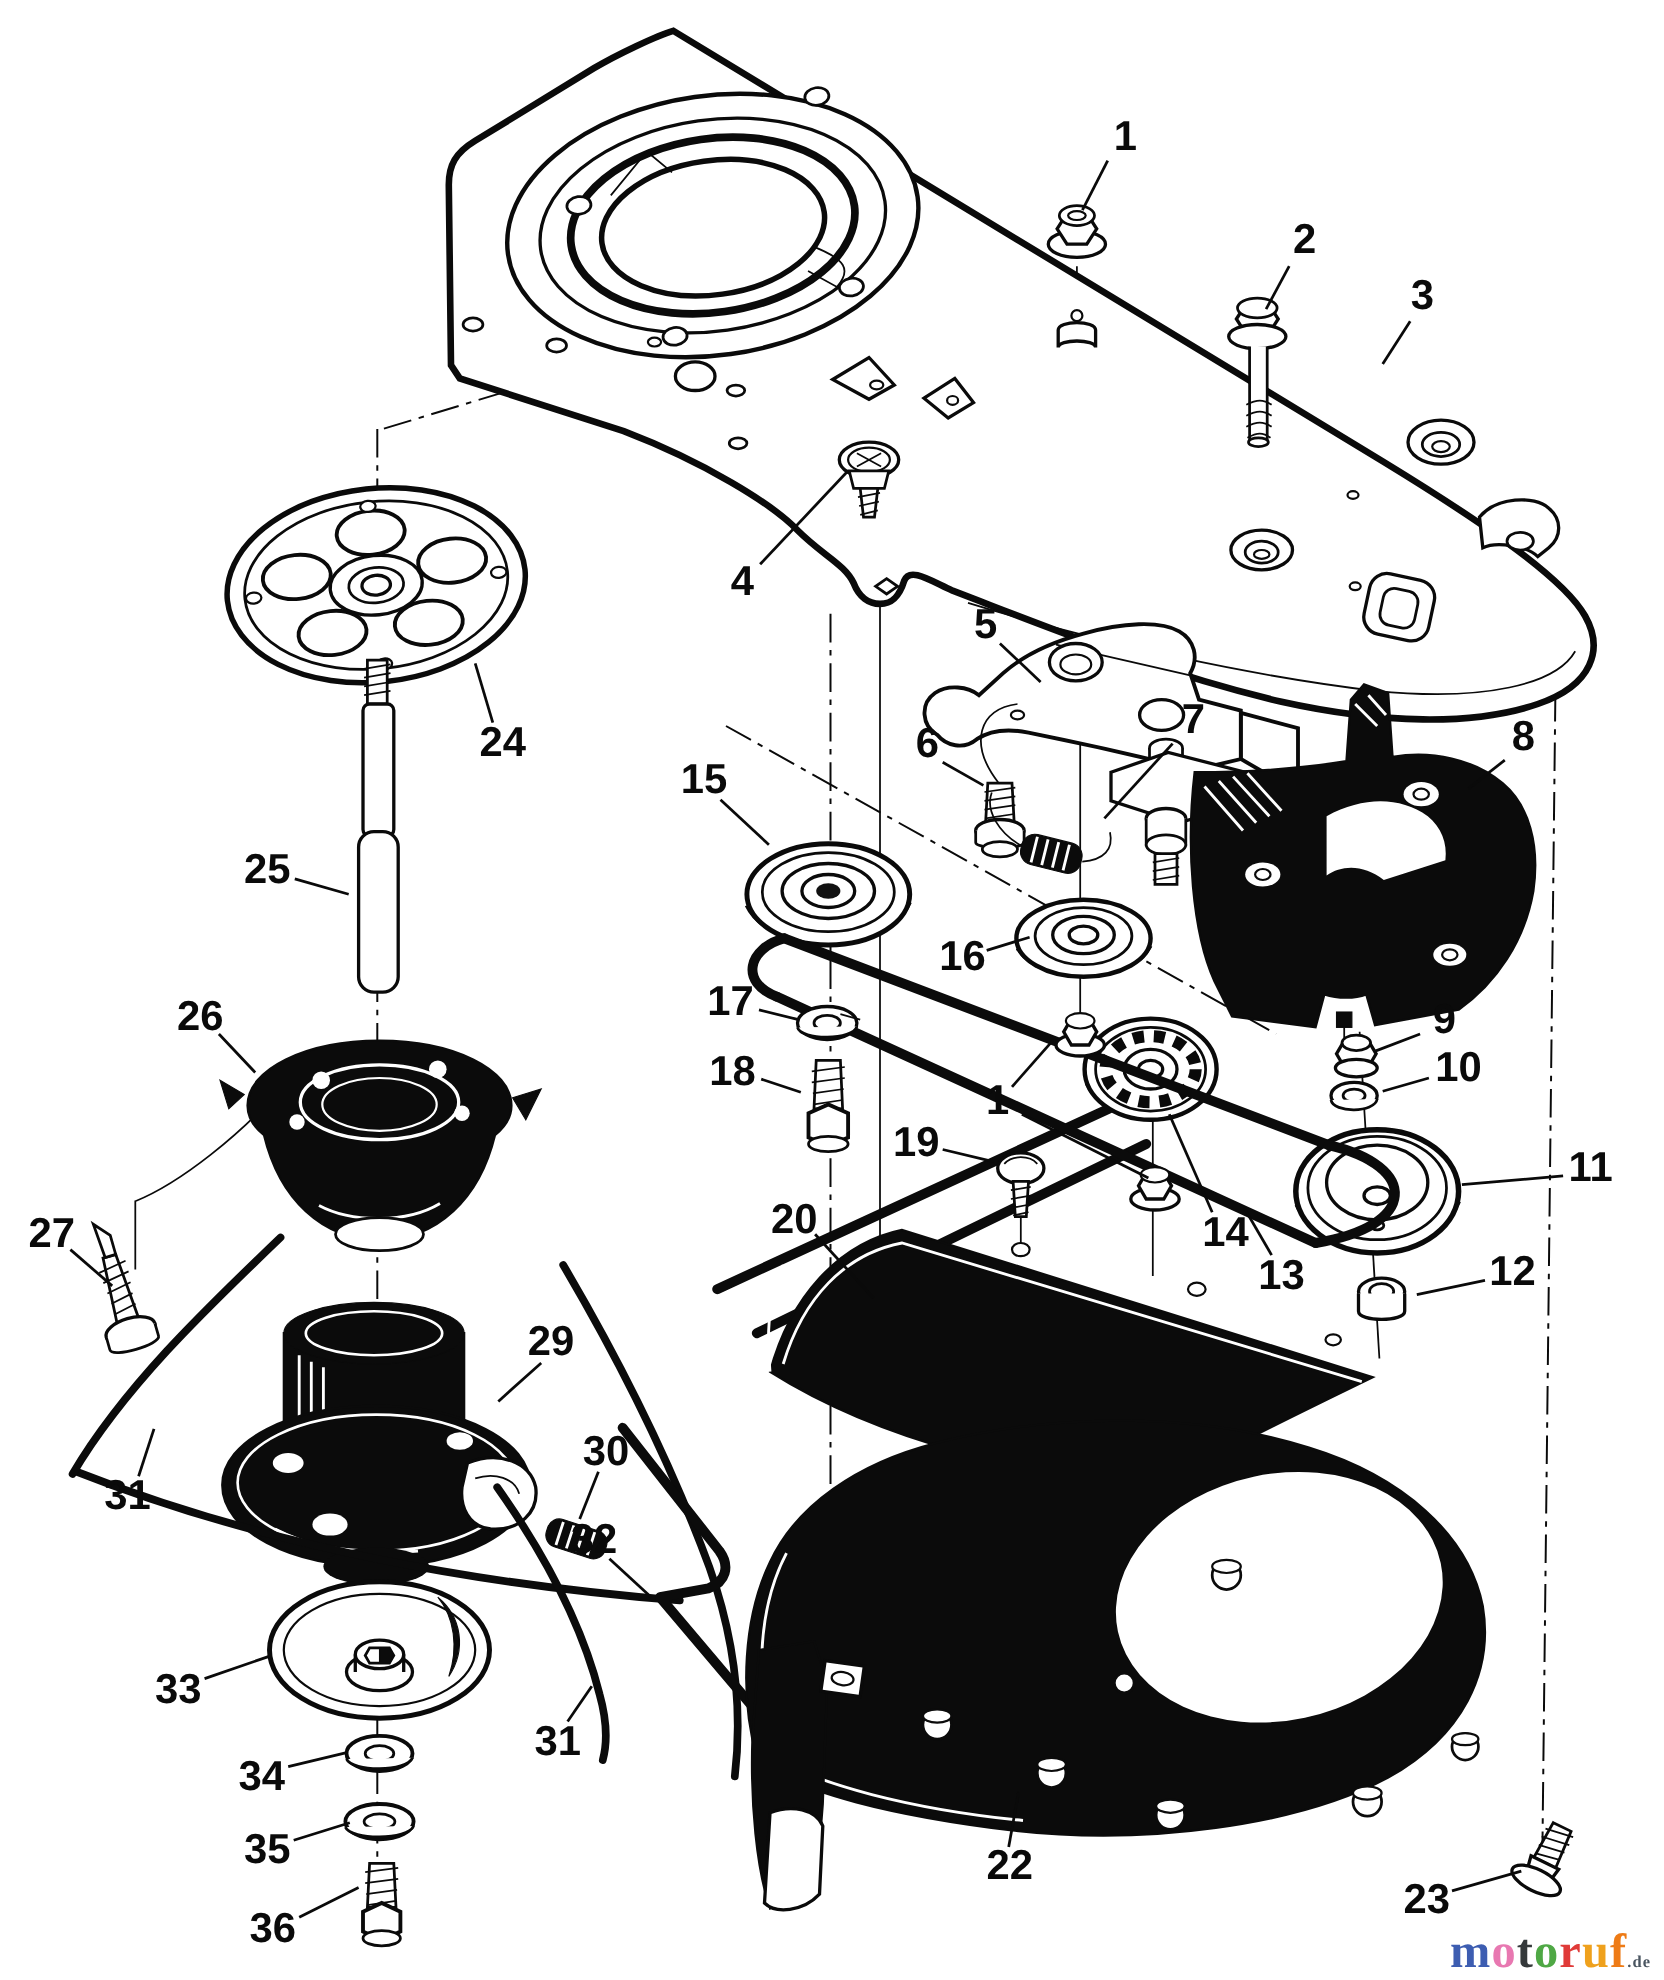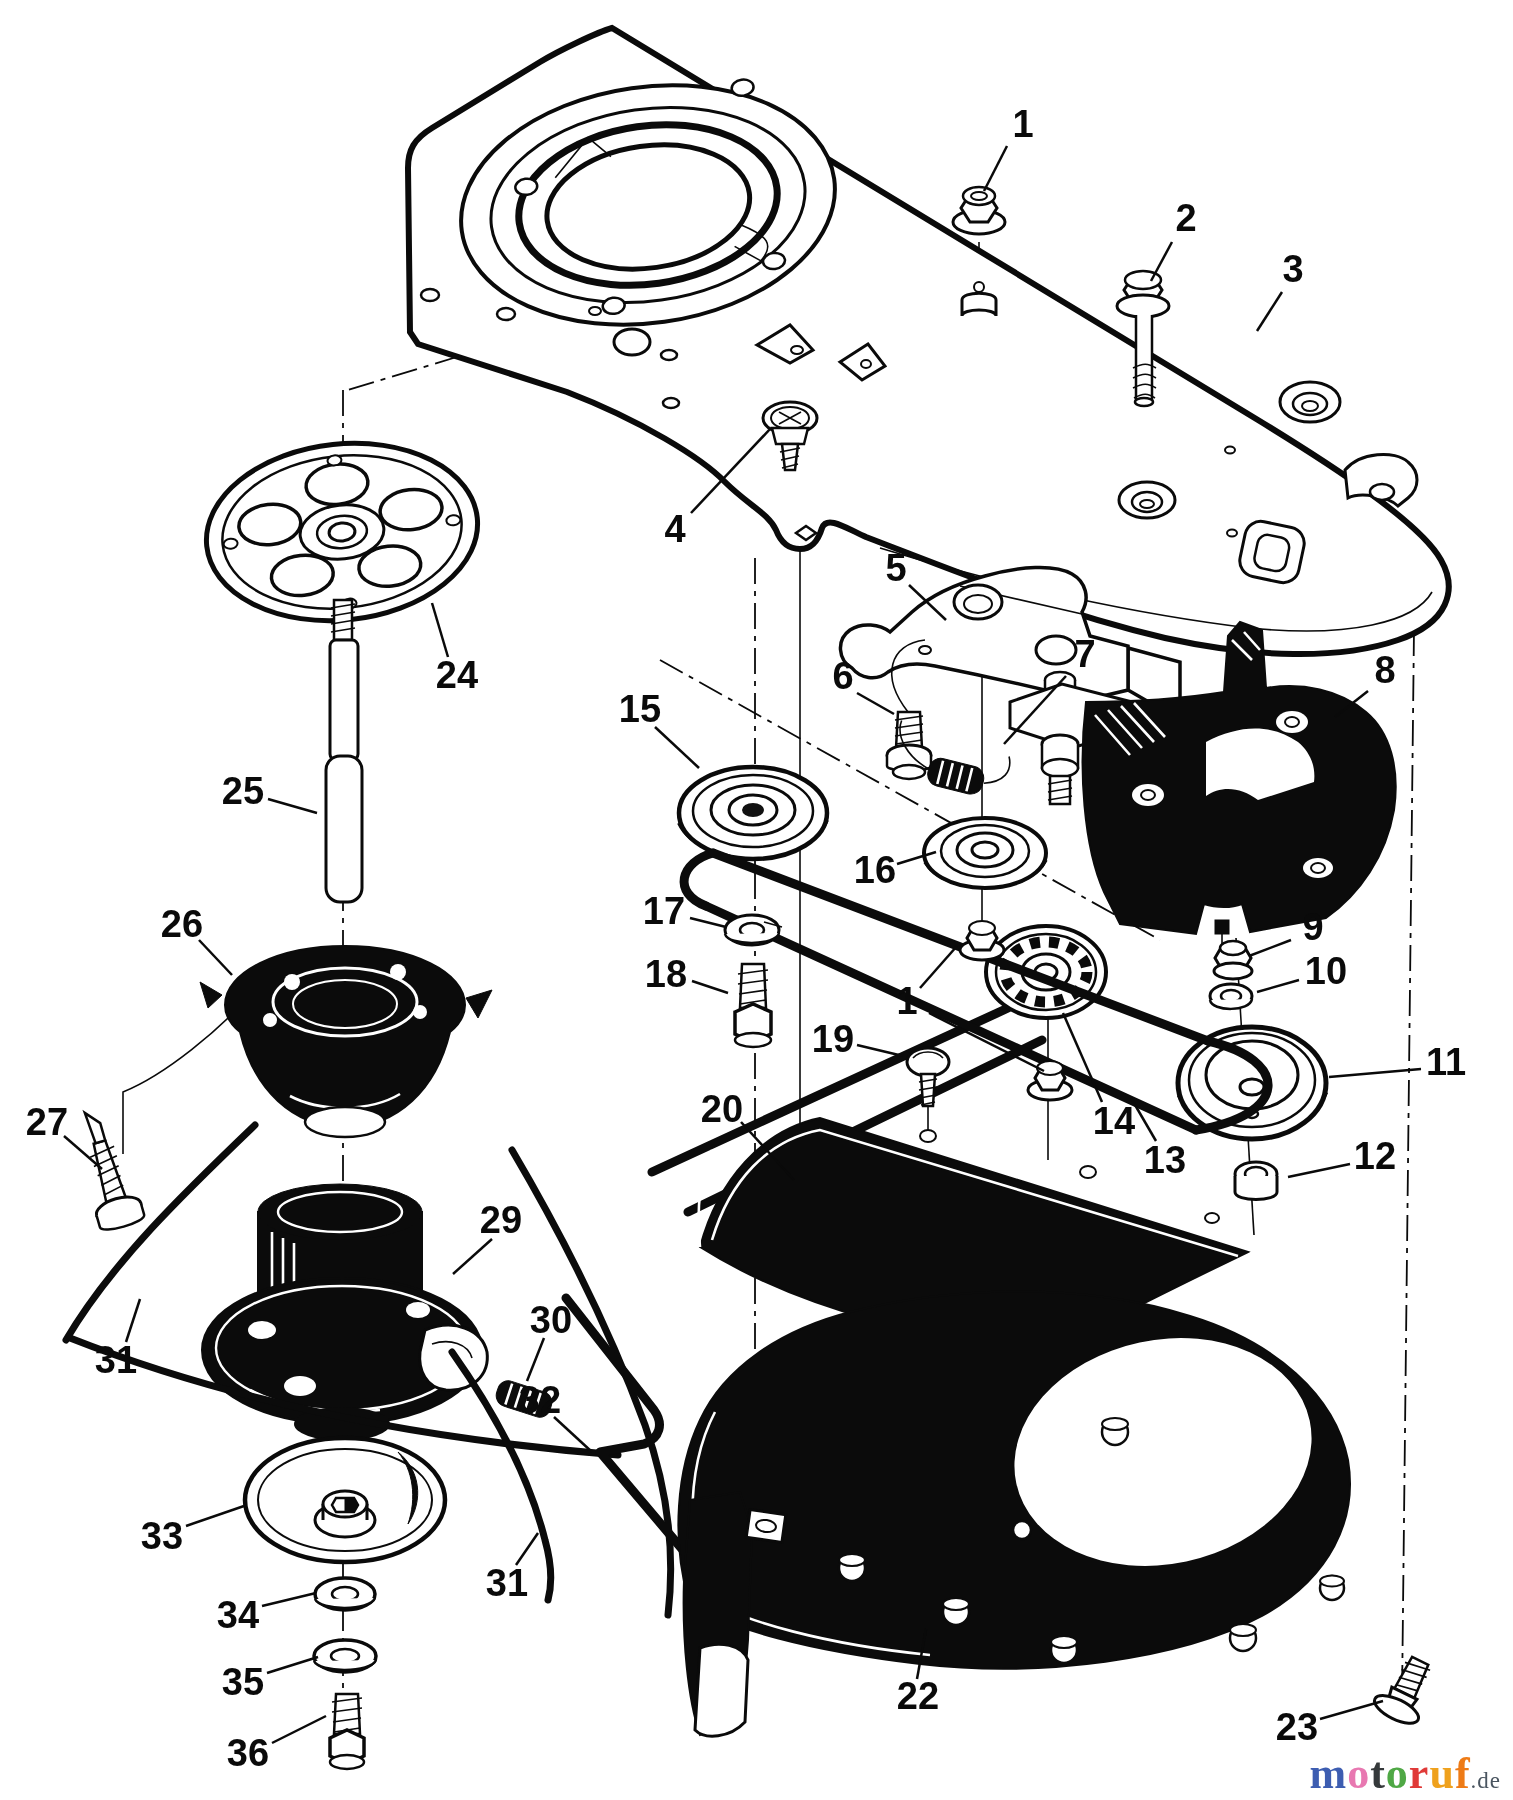--- a/index.html
+++ b/index.html
@@ -11,21 +11,21 @@
   .oln{fill:#ffffff;stroke:#0a0a0a;}
   .blk{fill:#0b0b0b;stroke:#0b0b0b;}
   .thin{fill:none;stroke:#0a0a0a;stroke-width:1.6;}
   .dashdot{fill:none;stroke:#0a0a0a;stroke-width:1.8;stroke-dasharray:26 7 5 7;}
   .wln{fill:none;stroke:#ffffff;stroke-width:2.6;}
   .belt{fill:none;stroke:#0b0b0b;stroke-width:9;stroke-linecap:round;}
   .line31{fill:none;stroke:#0b0b0b;stroke-width:7;stroke-linecap:round;}
   .tool{fill:none;stroke:#0b0b0b;stroke-width:9;stroke-linecap:round;stroke-linejoin:round;}
   .logo{position:absolute;right:12px;bottom:4px;font-family:"Liberation Serif",serif;
         font-weight:700;font-size:44px;letter-spacing:1px;line-height:1;}
-  .logo .tld{font-size:23px;font-weight:400;}
+  .logo .tld{font-size:15px;font-weight:700;}
 </style>
 </head>
 <body>
 
 <div class="stage">
 <svg width="1513" height="1800" viewBox="0 0 1513 1800">
 
   <g>
     <polyline class="dashdot" points="460,356 348,390"></polyline>
     <line class="dashdot" x1="343" y1="390" x2="343" y2="1765"></line>

